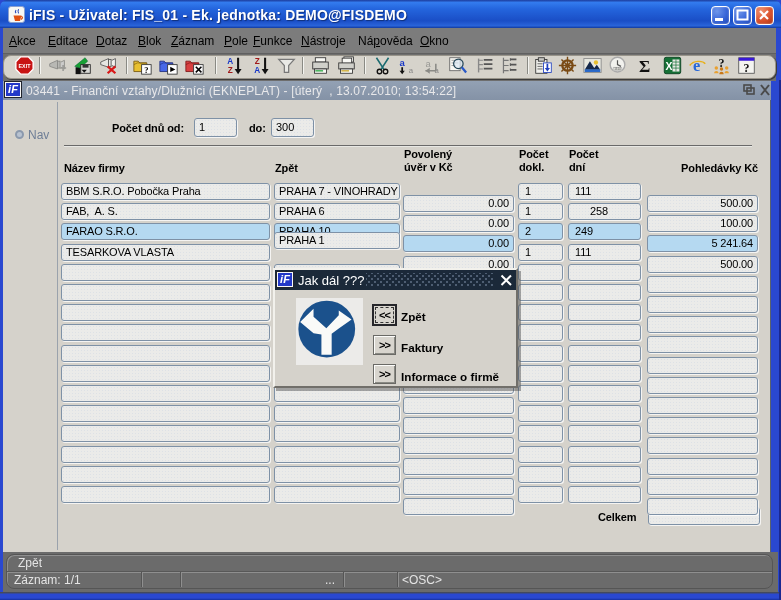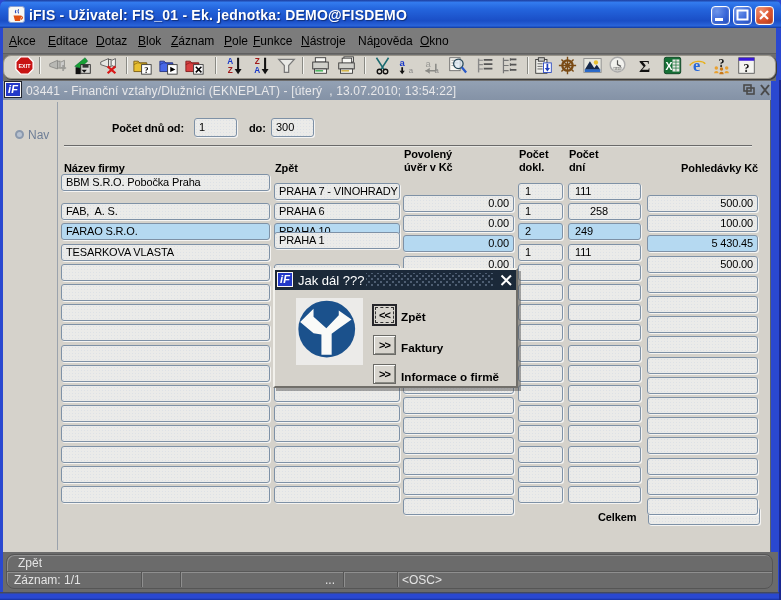--- a/index.html
+++ b/index.html
@@ -302,38 +302,38 @@
   <div class="blab" style="left:61px;top:81px;">Název firmy</div>
   <div class="blab" style="left:272px;top:81px;">Zpět</div>
   <div class="blab" style="left:401px;top:67px;line-height:12.5px;">Povolený<br>úvěr v Kč</div>
   <div class="blab" style="left:516px;top:67px;line-height:12.5px;">Počet<br>dokl.</div>
   <div class="blab" style="left:566px;top:67px;line-height:12.5px;">Počet<br>dní</div>
   <div class="blab" style="right:13px;top:81px;">Pohledávky Kč</div>
   <div class="blab" style="left:595px;top:430px;">Celkem</div>
   <div class="fld" style="left:645px;top:426px;width:112px;height:18px;"></div>
  </div>
  <div class="abs" id="tablezone" style="left:0;top:0;width:768px;height:471px;">
-  <div class="cell txtc" style="left:58px;top:93px;width:209px;">BBM S.R.O. Pobočka Praha</div>
+  <div class="cell txtc" style="left:58px;top:102px;width:209px;">BBM S.R.O. Pobočka Praha</div>
   <div class="cell txtc" style="left:271px;top:102px;width:126px;">PRAHA 7 - VINOHRADY</div>
   <div class="cell num" style="left:400px;top:102px;width:111px;">0.00</div>
   <div class="cell txtc" style="left:515px;top:102px;width:45px;padding-left:6px;">1</div>
   <div class="cell txtc" style="left:565px;top:102px;width:73px;padding-left:6px;">111</div>
   <div class="cell num" style="left:644px;top:102px;width:111px;">500.00</div>
   <div class="cell txtc" style="left:58px;top:122px;width:209px;">FAB,&nbsp; A. S.</div>
   <div class="cell txtc" style="left:271px;top:122px;width:126px;">PRAHA 6</div>
   <div class="cell num" style="left:400px;top:122px;width:111px;">0.00</div>
   <div class="cell txtc" style="left:515px;top:122px;width:45px;padding-left:6px;">1</div>
   <div class="cell txtc" style="left:565px;top:122px;width:73px;padding-left:21px;">258</div>
   <div class="cell num" style="left:644px;top:122px;width:111px;">100.00</div>
   <div class="cell txtc hl" style="left:58px;top:142px;width:209px;">FARAO S.R.O.</div>
   <div class="cell txtc hl" style="left:271px;top:142px;width:126px;">PRAHA 10</div>
   <div class="cell num hl" style="left:400px;top:142px;width:111px;">0.00</div>
   <div class="cell txtc hl" style="left:515px;top:142px;width:45px;padding-left:6px;">2</div>
   <div class="cell txtc hl" style="left:565px;top:142px;width:73px;padding-left:6px;">249</div>
-  <div class="cell num hl" style="left:644px;top:142px;width:111px;">5 430.45</div>
+  <div class="cell num hl" style="left:644px;top:142px;width:111px;">5 241.64</div>
   <div class="cell txtc" style="left:58px;top:163px;width:209px;">TESARKOVA VLASTA</div>
   <div class="cell txtc" style="left:271px;top:151px;width:126px;">PRAHA 1</div>
   <div class="cell num" style="left:400px;top:163px;width:111px;">0.00</div>
   <div class="cell txtc" style="left:515px;top:163px;width:45px;padding-left:6px;">1</div>
   <div class="cell txtc" style="left:565px;top:163px;width:73px;padding-left:6px;">111</div>
   <div class="cell num" style="left:644px;top:163px;width:111px;">500.00</div>
   <div class="cell txtc" style="left:58px;top:183px;width:209px;"></div>
   <div class="cell txtc" style="left:271px;top:183px;width:126px;"></div>
   <div class="cell num" style="left:400px;top:183px;width:111px;"></div>
   <div class="cell txtc" style="left:515px;top:183px;width:45px;padding-left:6px;"></div>

